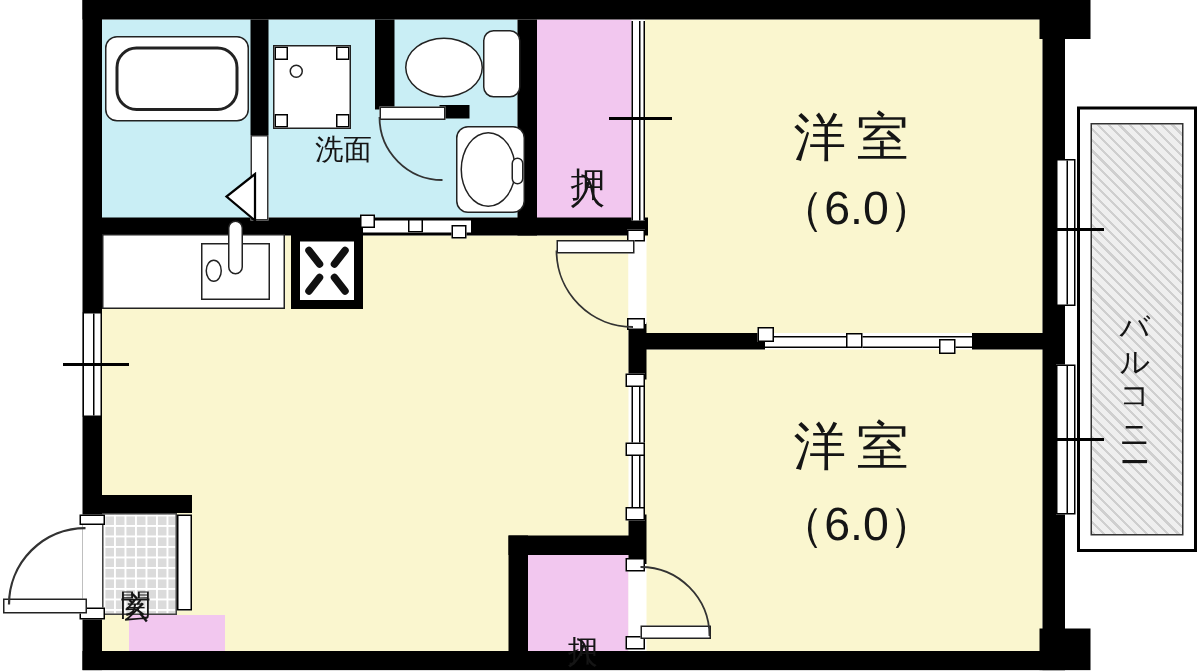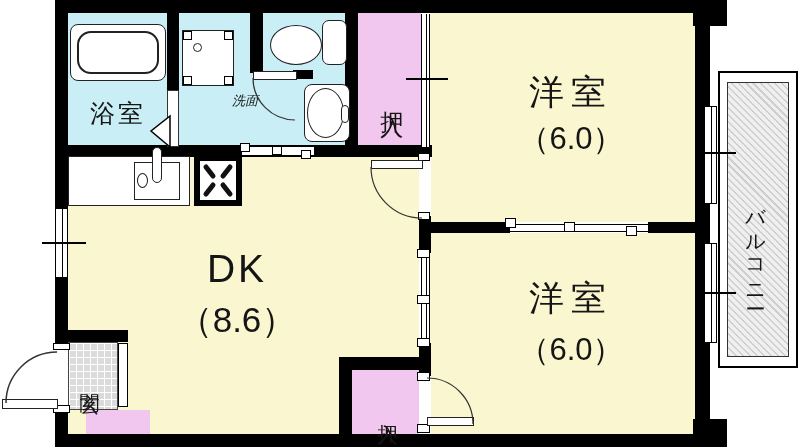--- a/index.html
+++ b/index.html
@@ -157,36 +157,33 @@
     <path d="M 371 167 A 51 51 0 0 0 422 218" fill="none" stroke="#333" stroke-width="1.2"></path>
     <path d="M 427 378 A 46 46 0 0 1 473 424" fill="none" stroke="#333" stroke-width="1.2"></path>
     <g stroke="#111" stroke-width="5" stroke-linecap="round">
       <line x1="206" y1="167" x2="213" y2="176"></line>
       <line x1="230" y1="167" x2="223" y2="176"></line>
       <line x1="206" y1="194" x2="213" y2="185"></line>
       <line x1="230" y1="194" x2="223" y2="185"></line>
     </g>
   </svg>
 
-  <div class="lbl" style="left:62px;top:100px;width:112px;font-size:25px;letter-spacing:3px;">浴室</div>
 
-  <div class="lbl" style="left:194px;top:88px;width:102px;font-size:13px;line-height:26px;font-style:italic;">
+  <div class="lbl" style="left:178px;top:88px;width:102px;font-size:19px;line-height:26px;">
     <span style="display:block;">洗面</span>
   </div>
 
   <div class="lbl vtext" style="left:379px;top:48px;height:96px;font-size:23px;letter-spacing:3px;">押入</div>
 
   <div class="lbl" style="left:451px;top:73px;width:240px;font-size:35px;letter-spacing:7px;">洋室</div>
   <div class="lbl" style="left:451px;top:122px;width:240px;font-size:31px;">（6.0）</div>
 
   <div class="lbl" style="left:451px;top:279px;width:240px;font-size:35px;letter-spacing:7px;">洋室</div>
   <div class="lbl" style="left:451px;top:333px;width:240px;font-size:31px;">（6.0）</div>
 
-  <div class="lbl" style="left:157px;top:248px;width:160px;font-size:39px;letter-spacing:3px;">DK</div>
-  <div class="lbl" style="left:142px;top:301px;width:190px;font-size:35px;">（8.6）</div>
 
   <div class="lbl vtext" style="left:79px;top:347px;height:62px;font-size:20px;">玄関</div>
 
   <div class="lbl vtext" style="left:377px;top:383px;height:50px;font-size:20px;">押入</div>
 
   <div class="lbl vtext" style="left:745px;top:158px;height:180px;font-size:20px;letter-spacing:3px;">バルコニー</div>
 
 </div>
 
 </body></html>

